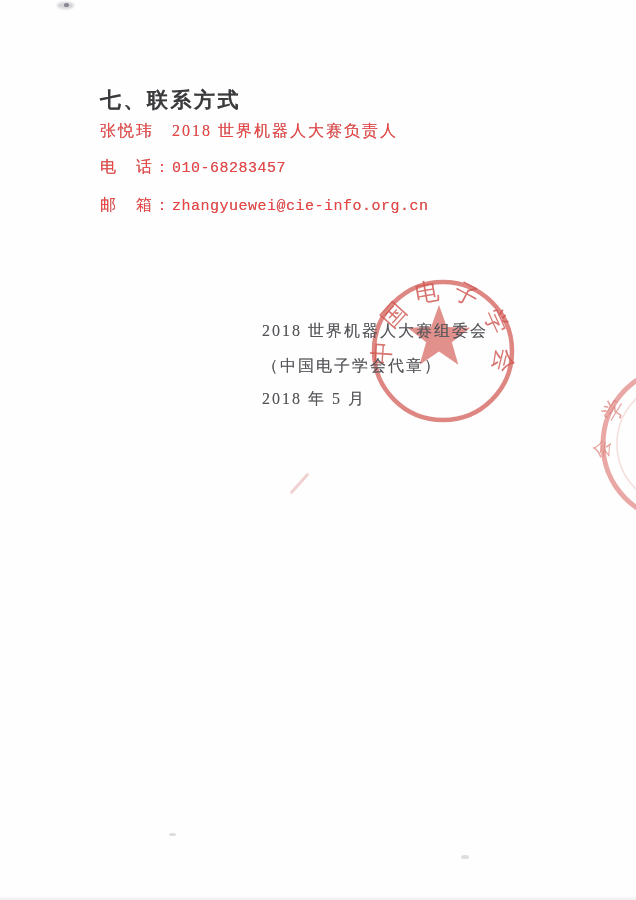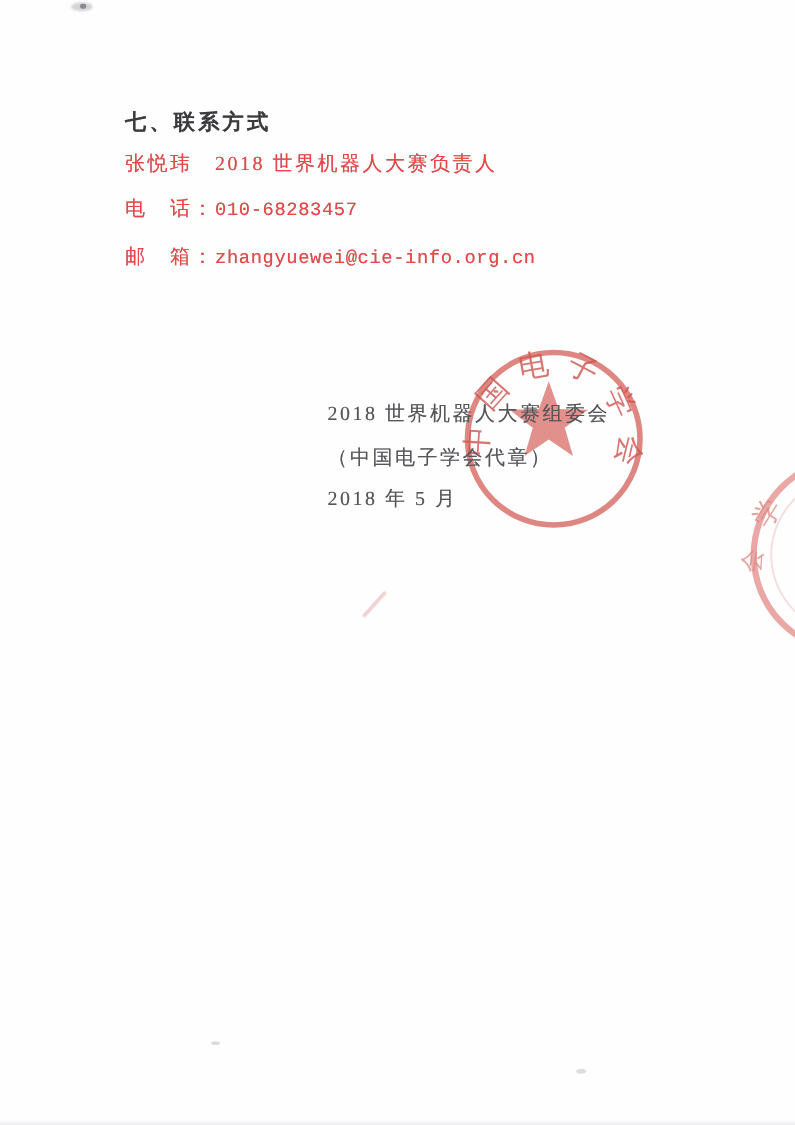--- a/index.html
+++ b/index.html
@@ -17,21 +17,21 @@
     position: absolute;
     white-space: nowrap;
     font-size: 16px;
     letter-spacing: 2px;
     color: #ef4444;
     text-shadow: 0 0 0.5px rgba(76,76,80,0.55);
     z-index: 3;
   }
   .heading {
     font-weight: bold;
-    font-size: 17px;
+    font-size: 21px;
     color: #3b3b3e;
     letter-spacing: 2.5px;
   }
   .mono {
     font-family: "Liberation Mono", "DejaVu Sans Mono", monospace;
     font-size: 15px;
     letter-spacing: 0.5px;
   }
   .sig-line {
     position: absolute;

